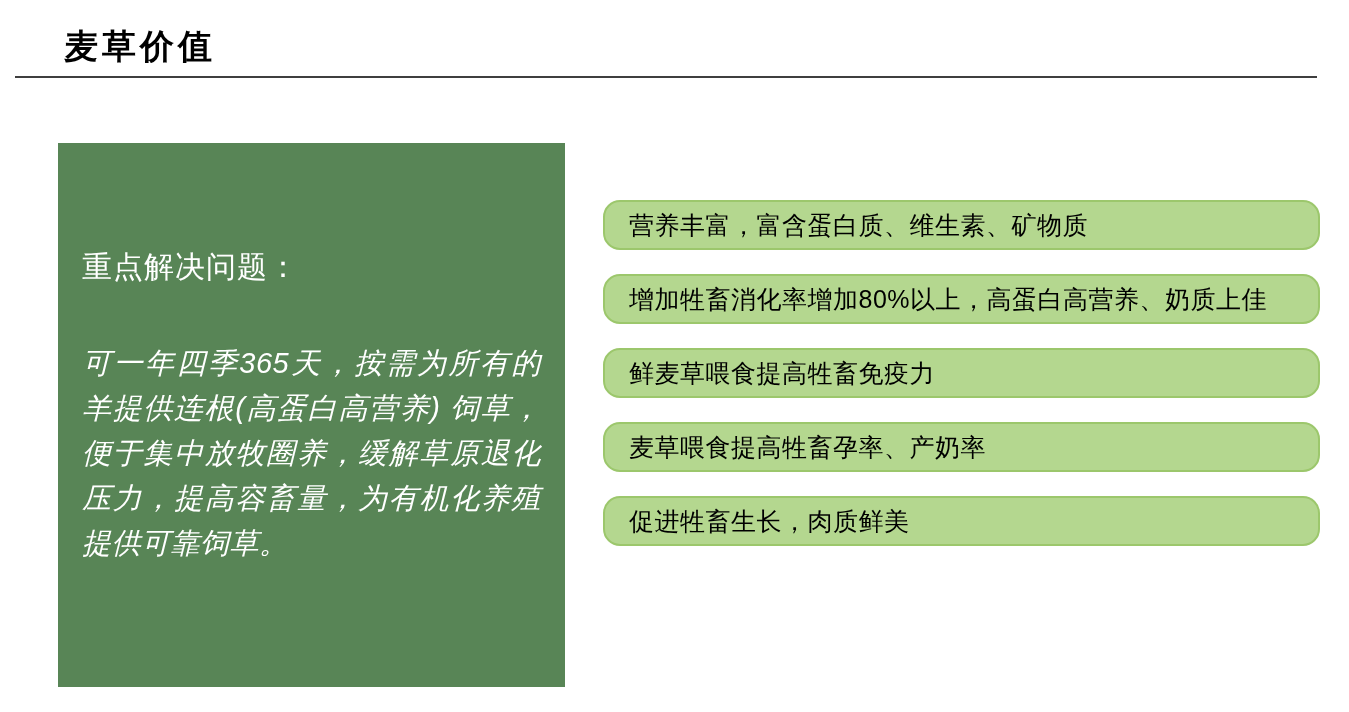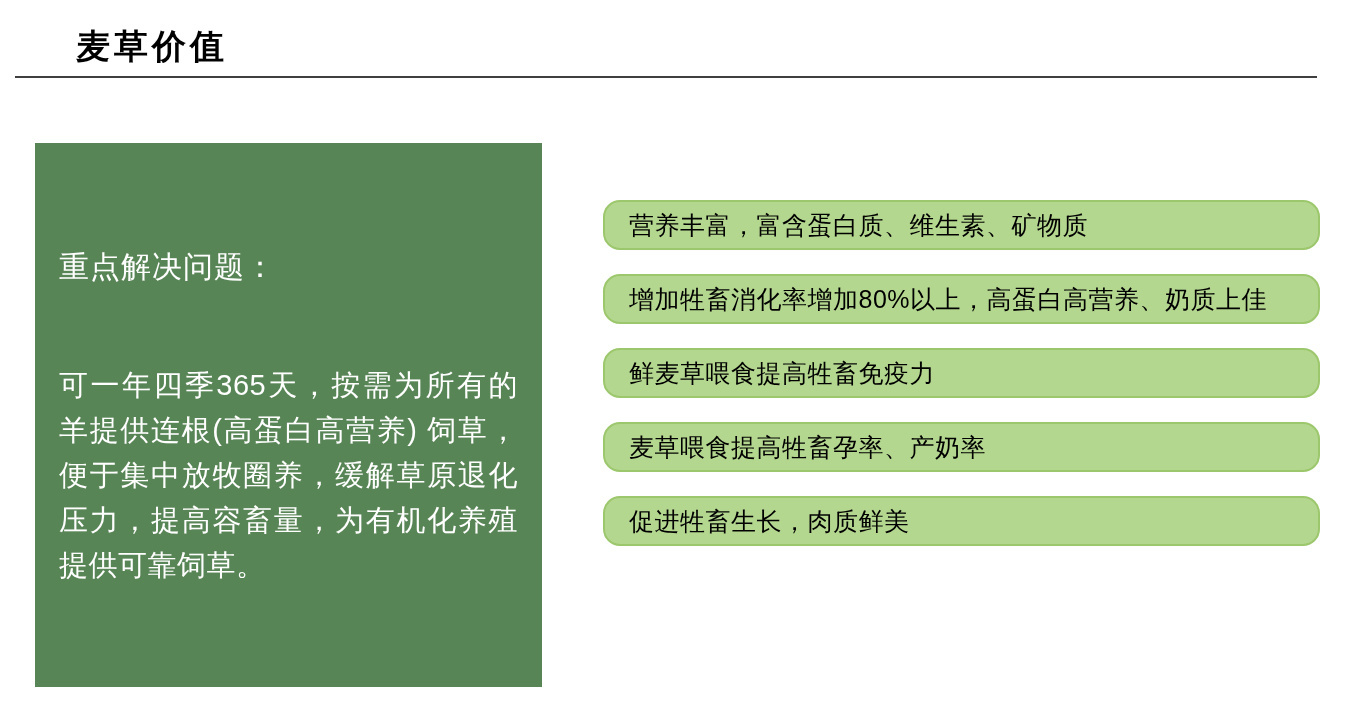--- a/index.html
+++ b/index.html
@@ -11,58 +11,59 @@
     position: relative;
     width: 1349px;
     height: 712px;
     background: #ffffff;
     overflow: hidden;
   }
 
   
   .slide-title {
     position: absolute;
-    left: 76px;
+    left: 64px;
     top: 24px;
     font-size: 34px;
     font-weight: 700;
     color: #000000;
     letter-spacing: 4px;
   }
   .title-rule {
     position: absolute;
     left: 15px;
     top: 76px;
     width: 1302px;
     height: 2px;
     background: #3f3f3f;
   }
 
   
   .problem-box {
     position: absolute;
-    left: 35px;
+    left: 58px;
     top: 143px;
     width: 507px;
     height: 544px;
     background: #588556;
     color: #ffffff;
     padding: 106px 24px 0 24px;
   }
   .problem-heading {
     font-size: 30px;
     line-height: 36px;
     letter-spacing: 1px;
   }
   .problem-body {
-    margin-top: 78px;
+    margin-top: 56px;
     font-size: 29px;
     line-height: 45px;
     text-align: justify;
     letter-spacing: 0.5px;
+    font-style: italic;
   }
 
   
   .value-points {
     position: absolute;
     left: 603px;
     top: 200px;
     width: 717px;
   }
   .value-bar {

